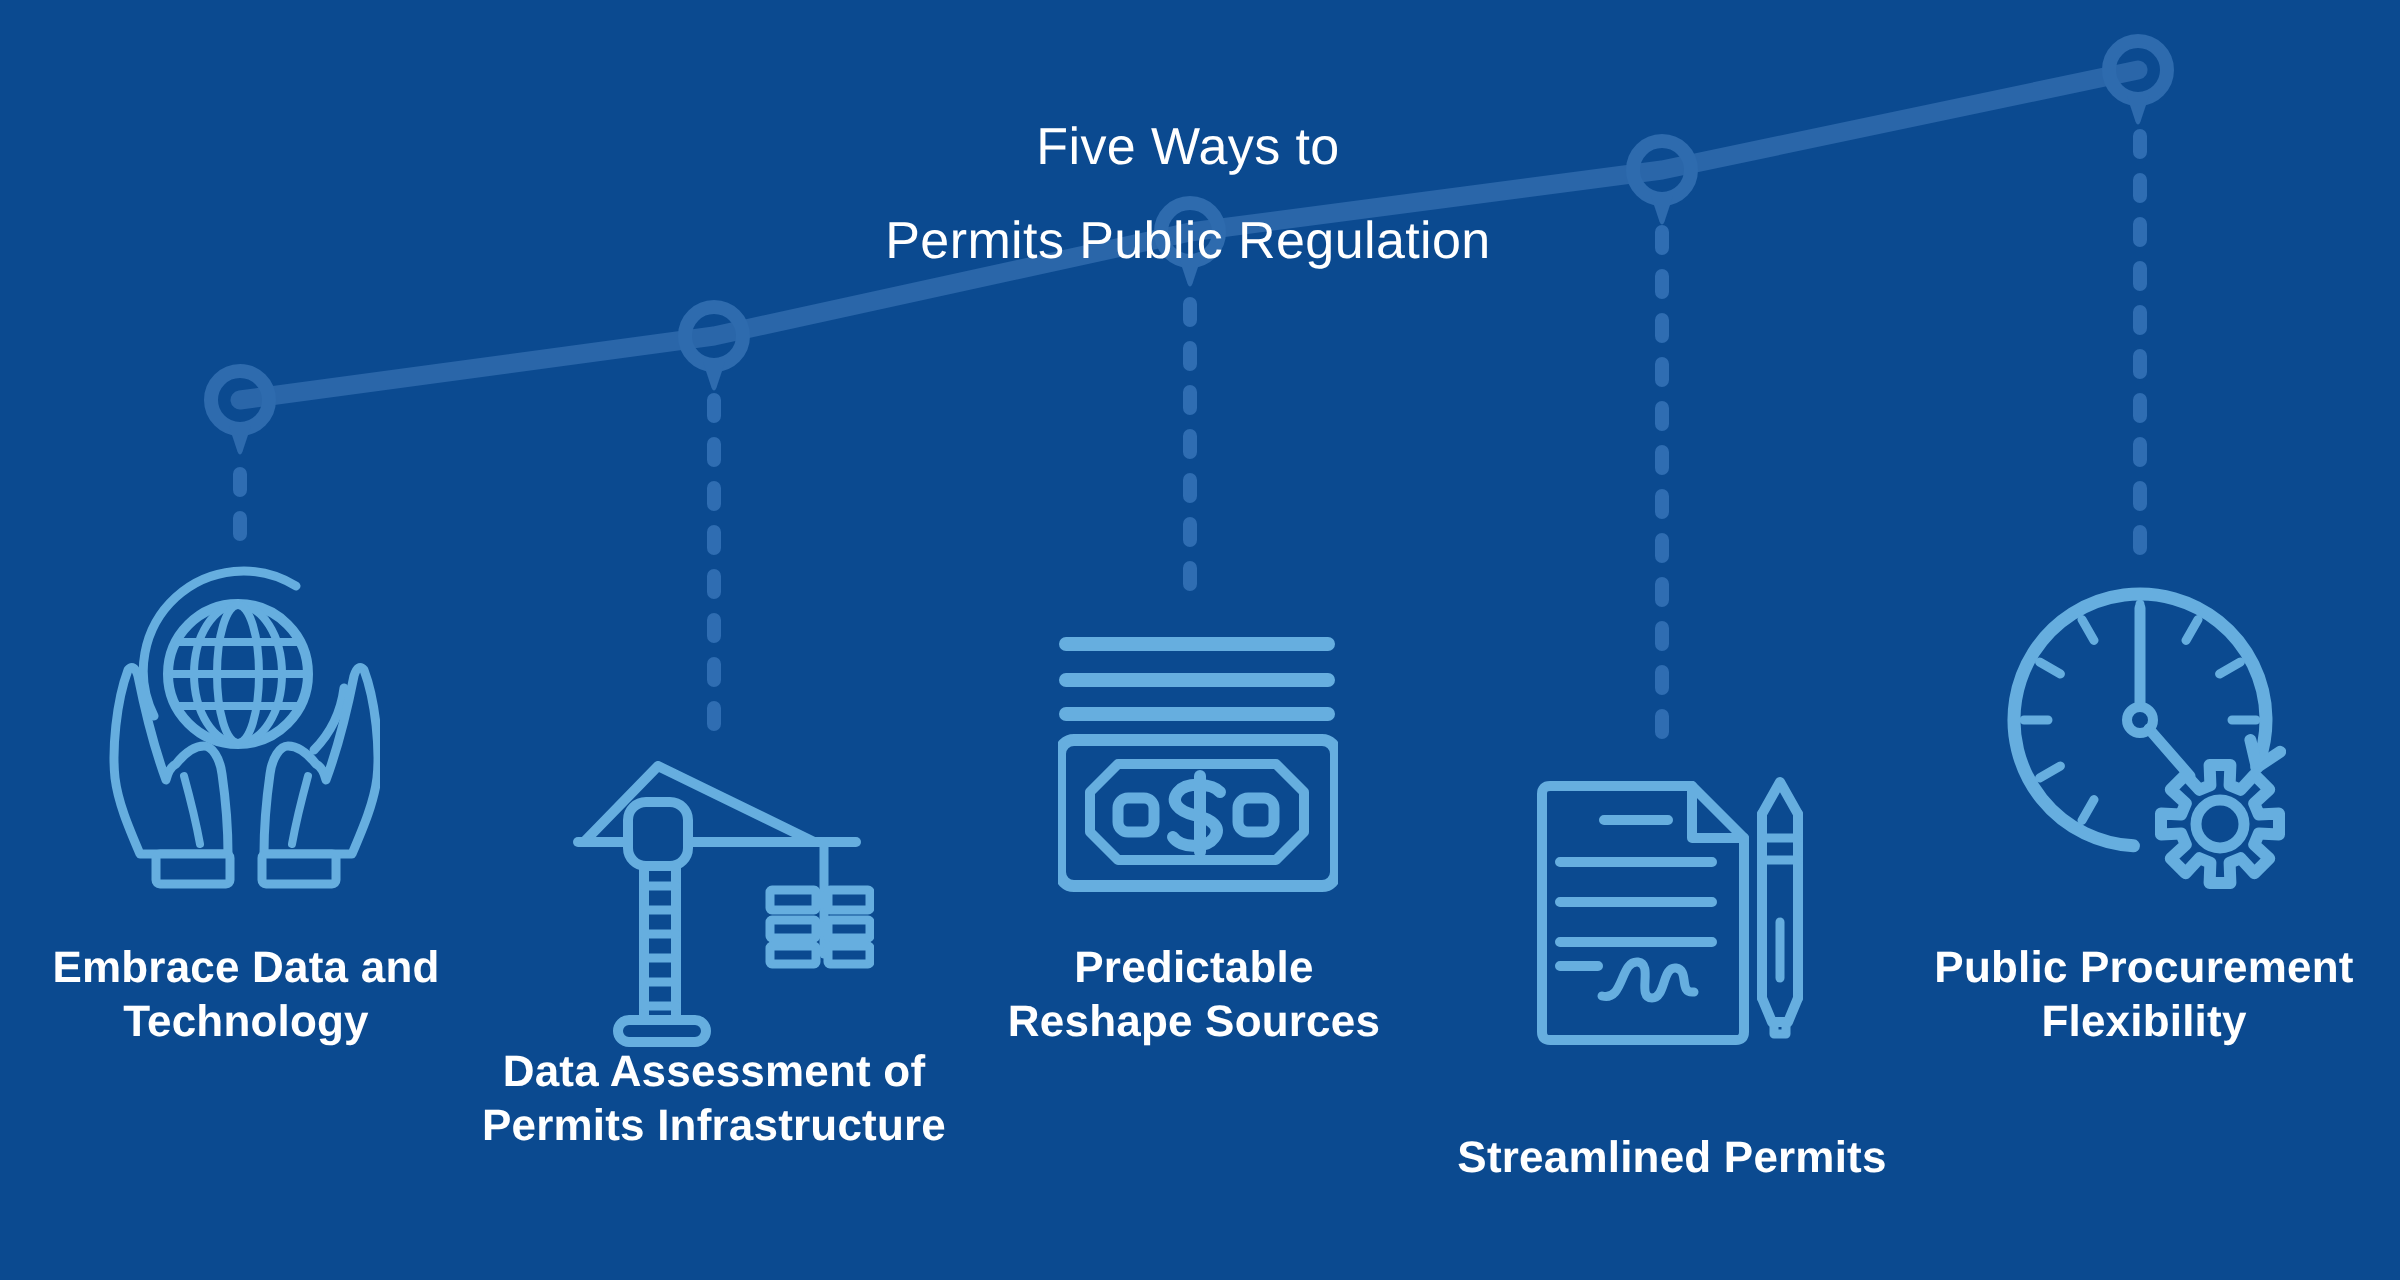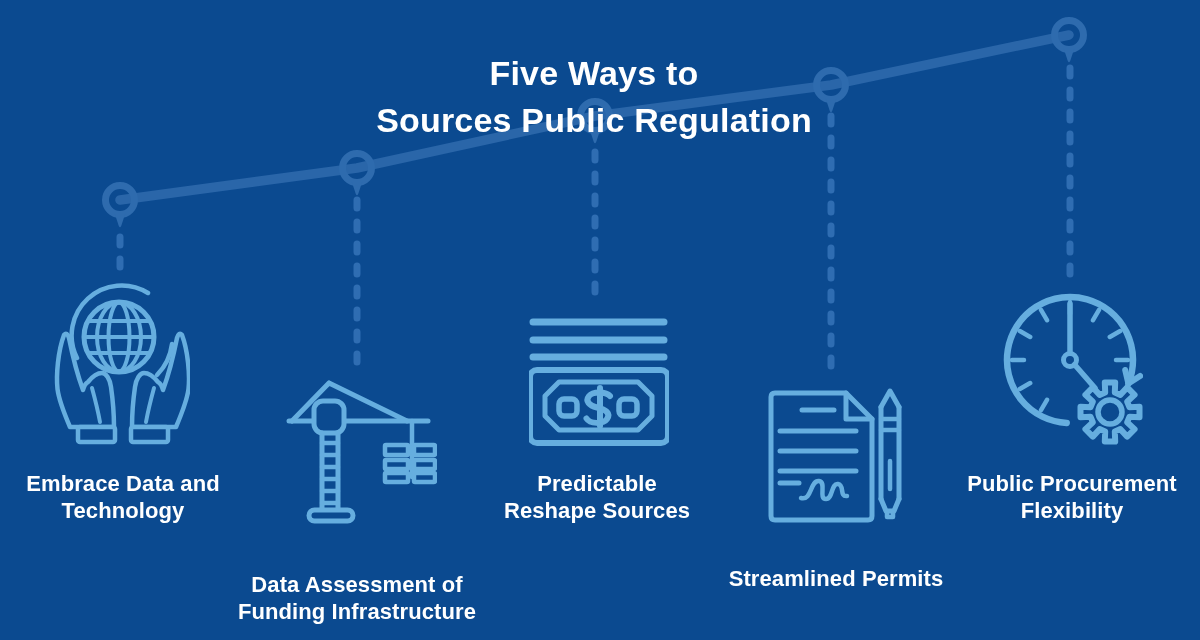--- a/index.html
+++ b/index.html
@@ -14,21 +14,21 @@
   .trend{stroke:var(--line,#2A66A9);fill:none;stroke-width:9.5;stroke-linejoin:round;stroke-linecap:round;}
   .node-ring{stroke:var(--node,#2E6BAE);fill:none;stroke-width:7;}
   .node-tail{fill:var(--node,#2E6BAE);stroke:none;}
   .dots{stroke:var(--dots,#2F6DB2);fill:none;stroke-width:7;stroke-linecap:round;stroke-dasharray:8 14;}
   
   .st{stroke:var(--icon,#66AEDF);fill:none;stroke-linecap:round;stroke-linejoin:round;}
   .bgfill{fill:var(--bg,#0B4A90);}
   
   #title{
     position:absolute;left:244px;top:50px;width:700px;z-index:5;
-    color:var(--text,#fff);font-size:34px;line-height:47px;font-weight:bold;
+    color:var(--text,#fff);font-size:26px;line-height:47px;font-weight:normal;
     text-align:center;letter-spacing:0.2px;
   }
   .step-label{
     position:absolute;width:340px;z-index:5;
     color:var(--text,#fff);font-size:22px;line-height:27px;font-weight:bold;
     text-align:center;letter-spacing:0.1px;
   }
   .step-label div{white-space:nowrap;}
 </style>
 </head>
@@ -64,21 +64,21 @@
       <line class="dots" x1="120" y1="237" x2="120" y2="278"></line>
       <line class="dots" x1="357" y1="200" x2="357" y2="366"></line>
       <line class="dots" x1="595" y1="152" x2="595" y2="306"></line>
       <line class="dots" x1="831" y1="116" x2="831" y2="380"></line>
       <line class="dots" x1="1070" y1="68" x2="1070" y2="282"></line>
     </g>
   </svg>
 
   <div id="title">
     <div>Five Ways to</div>
-    <div>Sources Public Regulation</div>
+    <div>Permits Public Regulation</div>
   </div>
 
   <svg class="abs" style="left:50px;top:283px;" width="140" height="170" viewBox="0 0 140 170">
     <path class="st" stroke-width="4.5" d="M27,75 A50 50 0 0 1 98,10"></path>
     <path class="st" stroke-width="4.5" d="M122,61 A54 54 0 0 1 107,92"></path>
     <g>
       <circle class="st" stroke-width="5" cx="69" cy="54" r="35"></circle>
       <ellipse class="st" stroke-width="4" cx="69" cy="54" rx="22" ry="34.5"></ellipse>
       <ellipse class="st" stroke-width="4" cx="69" cy="54" rx="10.5" ry="34.5"></ellipse>
       <path class="st" stroke-width="4" d="M34,54 H104 M37.9,38 H100.1 M37.9,70 H100.1"></path>
@@ -164,23 +164,23 @@
            L92.6,131.8 L82.5,132.2 L82.5,121.8 L92.6,122.2 L94.9,116.7 L87.4,109.8
            L94.8,102.4 L101.7,109.9 Z"></path>
       <circle class="st" stroke-width="5.5" cx="112" cy="127" r="12"></circle>
     </g>
   </svg>
 
   <div class="step-label" style="left:-47px;top:470px;">
     <div>Embrace Data and</div>
     <div>Technology</div>
   </div>
-  <div class="step-label" style="left:187px;top:571px;">
+  <div class="step-label" style="left:187px;top:522px;">
     <div>Data Assessment of</div>
-    <div>Funding Infrastructure</div>
+    <div>Permits Infrastructure</div>
   </div>
   <div class="step-label" style="left:427px;top:470px;">
     <div>Predictable</div>
     <div>Reshape Sources</div>
   </div>
   <div class="step-label" style="left:666px;top:565px;">
     <div>Streamlined Permits</div>
   </div>
   <div class="step-label" style="left:902px;top:470px;">
     <div>Public Procurement</div>

